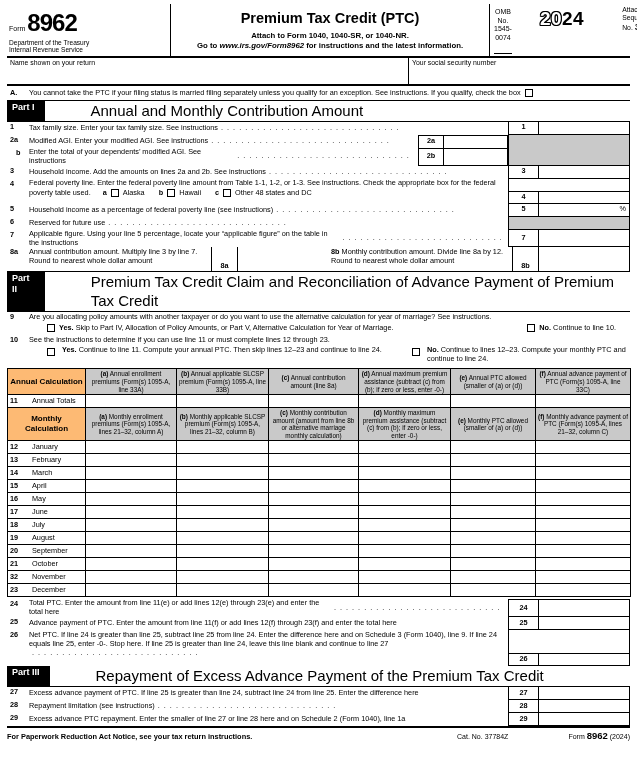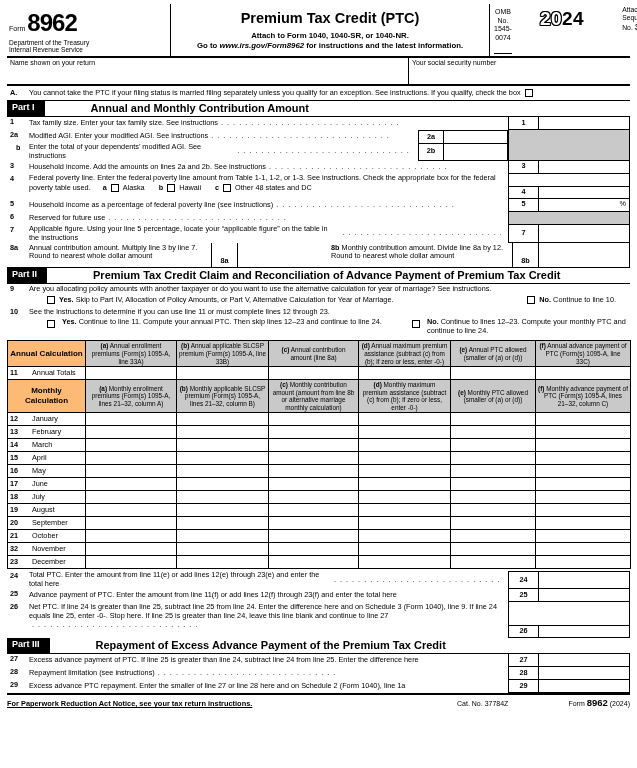--- a/index.html
+++ b/index.html
@@ -36,21 +36,21 @@
   .ssncell { border-left:1px solid #000; }
 
   
   .lineA { display:flex; align-items:center; padding:3px 0 2px 0; }
   .lineA .anum { font-weight:bold; width:22px; padding-left:3px; }
   .lineA .cb { margin-left:4px; }
 
   
   .partbar { display:flex; align-items:stretch; border-top:1px solid #000; border-bottom:1.5px solid #000;gap:32px; }
   .partlbl { background:#000; color:#fff; font-weight:bold; font-size:9px; padding:1px 10px 2px 5px; }
-  .parttitle { font-weight:bold; font-size:11px; padding:1px 0 1px 14px; }
+  .parttitle { font-weight:normal; font-size:15px; padding:1px 0 1px 14px; }
 
   
   .ln { display:grid; grid-template-columns:22px minmax(0,1fr) 30px 92px; min-height:13px; }
   .lnum { font-weight:bold; padding:1px 0 0 3px; }
   .ltext { display:flex; align-items:center; padding-right:4px; }
   .ltext.block { display:block; align-items:initial; }
   .dots { flex:1 1 auto; overflow:hidden; white-space:nowrap; margin:0 3px; }
   .dots::after { content:".      .      .      .      .      .      .      .      .      .      .      .      .      .      .      .      .      .      .      .      .      .      .      .      .      .      .      .      .      ."; letter-spacing:1px; }
   .ncell { border-left:1px solid #000; border-bottom:1px solid #000; font-weight:bold; display:flex; align-items:center; justify-content:center; }
   .acell { border-left:1px solid #000; border-right:1px solid #000; border-bottom:1px solid #000; display:flex; align-items:center; justify-content:flex-end; padding-right:3px; }
@@ -96,21 +96,21 @@
   table.calc td, table.calc th { border:1px solid #000; padding:1px 2px; vertical-align:middle; }
   th.hd { background:#c9c9c9; font-weight:normal; font-size:6.4px; line-height:1.18; text-align:center; }
   th.lblcell { background:#fdba74; font-size:8px; font-weight:bold; text-align:center; }
   td.mcell { font-size:7.3px; padding-left:4px; }
   td.mcell b { display:inline-block; width:22px; }
   tr.mrow td { height:13px; }
   td.fill { background:#fff; }
 
   
   .footer { display:flex; align-items:baseline; border-top:2px solid #000; padding-top:2px; margin-top:0px; }
-  .f-notice { font-weight:bold; font-size:7.4px;text-decoration:underline; }
+  .f-notice { font-weight:bold; font-size:7.4px; }
   .f-cat { margin-left:auto; margin-right:60px; font-size:7px; }
   .f-form { font-size:7px; }
   .f-form .fnum { font-size:9.5px; font-weight:bold; }
 </style>
 </head>
 <body>
 
 <div class="page">
 
   <div class="hdr">

